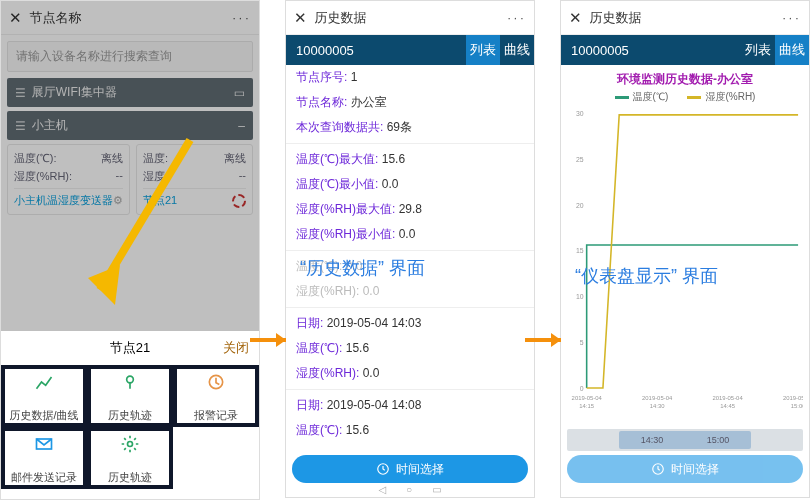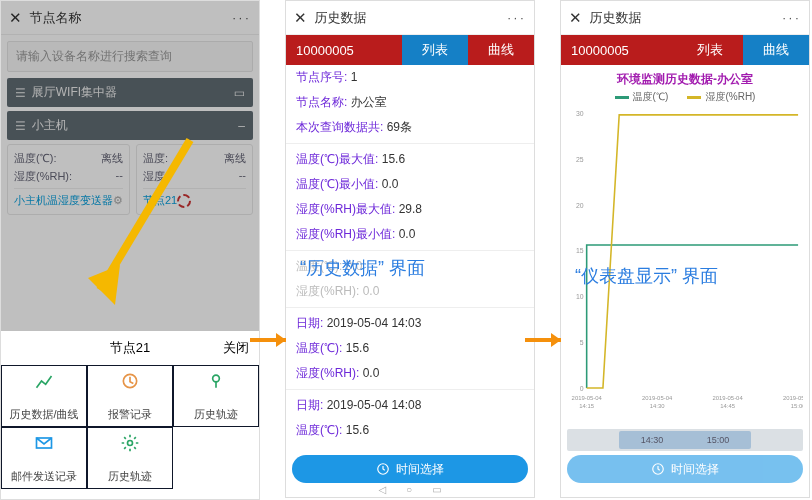--- a/index.html
+++ b/index.html
@@ -16,33 +16,33 @@
 
 
 .p1-shade{position:absolute;inset:0;background:rgba(0,0,0,.25);z-index:5;pointer-events:none}
 .p1-search{margin:6px;padding:6px 8px;background:#f7f7f7;border:1px solid #e5e5e5;border-radius:2px;font-size:12px;color:#999}
 .p1-bar{margin:4px 6px;background:#606c73;color:#eee;font-size:12px;padding:6px 8px;display:flex;align-items:center;border-radius:2px}
 .p1-bar .bi{margin-right:6px;opacity:.8}
 .p1-bar .sp{flex:1}
 .p1-cards{display:flex;gap:6px;padding:0 6px;margin-top:4px}
 .card{flex:1;background:#fff;border:1px solid #e7e7e7;border-radius:3px;padding:6px;font-size:11px;color:#667}
 .card .r{margin-bottom:3px;display:flex;justify-content:space-between}
-.card .ftr{margin-top:4px;border-top:1px solid #eee;padding-top:4px;display:flex;align-items:center;color:#0aa0dd}
+.card .ftr{margin-top:4px;border-top:1px solid #eee;padding-top:4px;display:flex;align-items:center;justify-content:space-between;color:#0aa0dd}
 .card .gear{width:14px;height:14px;border:2px dashed #c33;border-radius:50%}
 .p1-sheet{position:absolute;left:0;right:0;bottom:0;height:168px;background:#fff;z-index:6}
 .sheet-hd{display:flex;justify-content:space-between;font-size:13px;padding:8px 10px}
-.sheet-hd .cl{color:#000000}
+.sheet-hd .cl{color:#a16207}
 .grid6{display:grid;grid-template-columns:repeat(3,1fr);grid-auto-rows:62px}
-.cell{border:1px solid #0f172a;display:flex;flex-direction:column;align-items:center;justify-content:center;font-size:11px;color:#444;gap:16px}
+.cell{border:4px solid #0f172a;display:flex;flex-direction:column;align-items:center;justify-content:flex-end;font-size:11px;color:#444;gap:16px}
 .cell svg{width:20px;height:20px}
 
 
-.tabbar{background:#b91c1c;color:#fff;display:flex;align-items:center;height:30px;font-size:13px}
+.tabbar{background:#0c4a6e;color:#fff;display:flex;align-items:center;height:30px;font-size:13px}
 .tabbar .nm{flex:1;padding:0 10px}
-.tabbar .tb{padding:0 20px;height:100%;display:flex;align-items:center}
+.tabbar .tb{padding:0 4px;height:100%;display:flex;align-items:center}
 .tabbar .tb.sel{background:#1580c6}
 .kv{font-size:12px;color:#333;padding:4px 10px}
 .kv .lbl{color:#6d28d9}
 .sep{height:1px;background:#eee;margin:3px 0}
 .faded{color:#bbb}
 .timesel{position:absolute;left:6px;right:6px;bottom:14px;height:28px;background:#1d97e5;color:#fff;border-radius:14px;display:flex;align-items:center;justify-content:center;font-size:12px;gap:6px}
 .andbar{position:absolute;bottom:2px;left:50%;transform:translateX(-50%);font-size:10px;color:#aaa;display:flex;gap:20px}
 
 
 .chart-t{font-size:12px;text-align:center;font-weight:600;color:#a21caf;padding:6px 0 0}
@@ -123,31 +123,31 @@
     </div>
     <div class="grid6">
       <div class="cell">
           <svg viewBox="0 0 24 24">
             <path d="M3 20 L9 12 L14 16 L21 6" stroke="#2aa565" stroke-width="2" fill="none"></path>
           </svg>
           <span>历史数据/曲线</span>
         </div>
       <div class="cell">
           <svg viewBox="0 0 24 24">
+            <circle cx="12" cy="9" r="4" fill="none" stroke="#2aa565" stroke-width="2"></circle>
+            <path d="M12 13 L12 20" stroke="#2aa565" stroke-width="2"></path>
+          </svg>
+          <span>历史轨迹</span>
+        </div>
+      <div class="cell">
+          <svg viewBox="0 0 24 24">
             <circle cx="12" cy="12" r="8" fill="none" stroke="#e69447" stroke-width="2"></circle>
             <path d="M12 7v6l4 2" stroke="#e69447" stroke-width="2" fill="none"></path>
           </svg>
           <span>报警记录</span>
-        </div>
-      <div class="cell">
-          <svg viewBox="0 0 24 24">
-            <circle cx="12" cy="9" r="4" fill="none" stroke="#2aa565" stroke-width="2"></circle>
-            <path d="M12 13 L12 20" stroke="#2aa565" stroke-width="2"></path>
-          </svg>
-          <span>历史轨迹</span>
         </div>
       <div class="cell">
           <svg viewBox="0 0 24 24">
             <rect x="3" y="6" width="18" height="12" fill="none" stroke="#1d97e5" stroke-width="2"></rect>
             <path d="M3 6l9 7 9-7" stroke="#1d97e5" stroke-width="2" fill="none"></path>
           </svg>
           <span>邮件发送记录</span>
         </div>
       <div class="cell">
           <svg viewBox="0 0 24 24">

